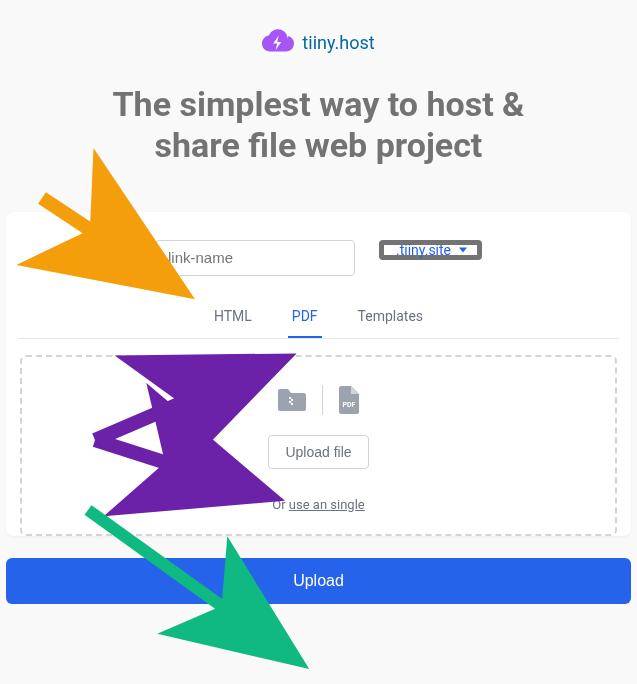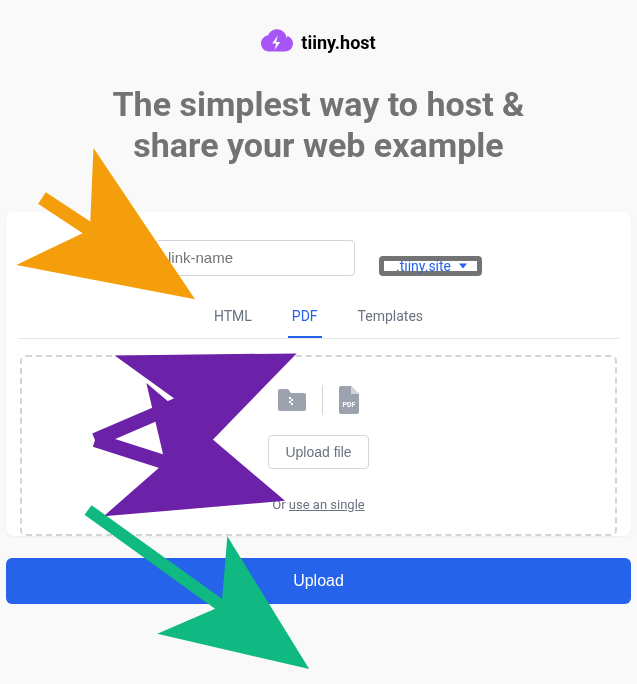--- a/index.html
+++ b/index.html
@@ -24,43 +24,42 @@
       align-items: center;
       justify-content: center;
       gap: 8px;
       margin-bottom: 28px;
     }
     .logo-icon {
       width: 32px;
       height: 28px;
     }
     .logo-text {
-      color: #000000;
+      color: #0369a1;
       font-size: 18px;
-      font-weight: 700;
+      font-weight: 400;
     }
     .headline {
       font-size: 34px;
       font-weight: 700;
       color: #737373;
       line-height: 1.2;
     }
     .card {
       background: #fff;
       margin: 22px 6px 0;
       border-radius: 8px;
       padding: 28px 12px 0;
       box-shadow: 0 1px 3px rgba(0,0,0,0.05);
     }
     .url-row {
       display: flex;
       justify-content: center;
       gap: 24px;
       margin-bottom: 24px;
-      align-items: flex-end;
     }
     .link-input {
       width: 200px;
       height: 36px;
       border: 1px solid #d1d5db;
       border-radius: 4px;
       padding: 0 12px;
       font-size: 15px;
       color: #6b7280;
     }
@@ -182,21 +181,21 @@
 <div class="header">
   <div class="logo-row">
     <svg class="logo-icon" viewBox="0 0 40 32">
       <path fill="#a855f7" d="M32 12c0-6.6-5.4-12-12-12-5 0-9.3 3.1-11.1 7.5C3.9 8.4 0 12.7 0 18c0 5.5 4.5 10 10 10h20c5.5 0 10-4.5 10-10 0-4.4-2.9-8.2-6.9-9.5C32.9 9.3 32 10.6 32 12z"></path>
       <path fill="#fff" d="M21 8l-7 10h5l-2 8 7-10h-5z"></path>
     </svg>
     <span class="logo-text">tiiny.host</span>
   </div>
   <h1 class="headline">
     <span>The simplest way to host &amp;</span><br>
-    <span>share your web example</span>
+    <span>share file web project</span>
   </h1>
 </div>
 
 <div class="card">
   <div class="url-row">
     <input class="link-input" type="text" placeholder="link-name" style="">
     <div class="domain-select">
       <span>.tiiny.site</span>
       <span class="caret-down"></span>
     </div>

